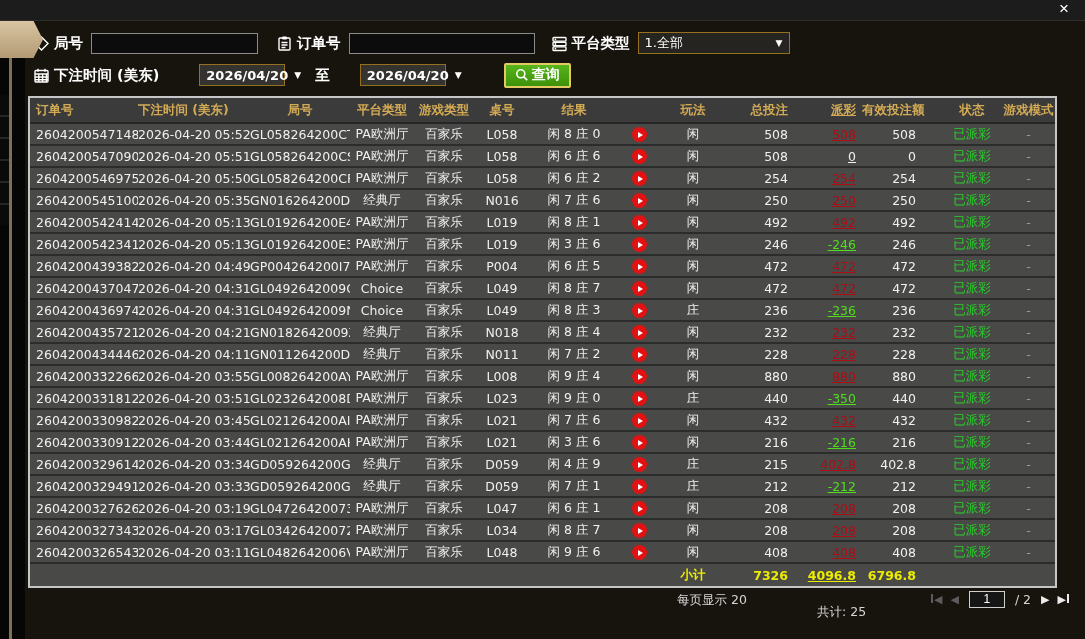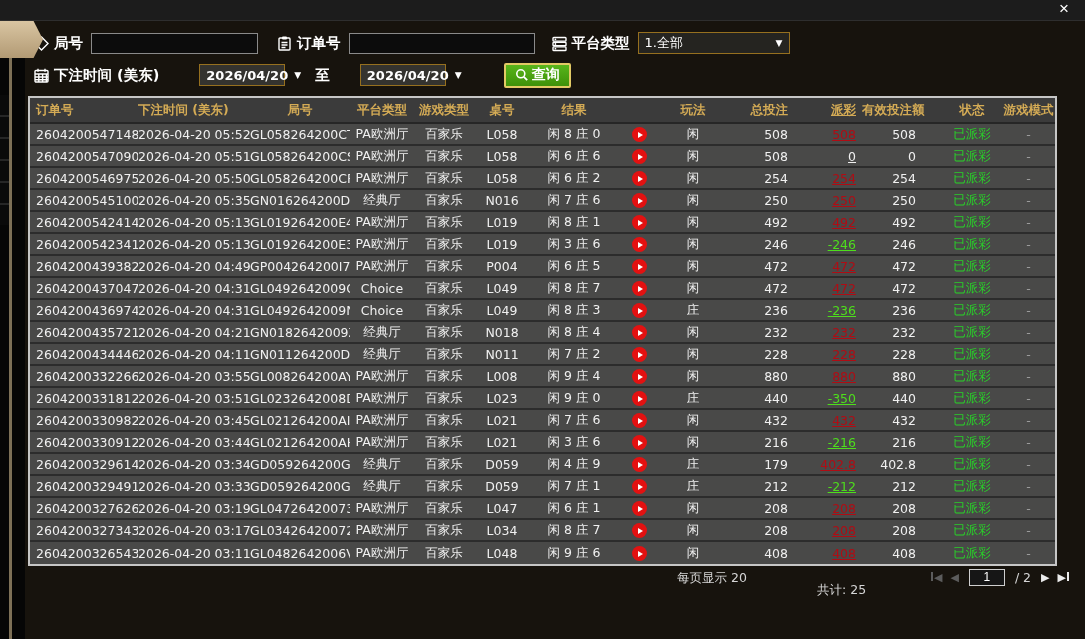--- a/index.html
+++ b/index.html
@@ -474,21 +474,21 @@
             <div class="td c-time">2026-04-20 03:34:27</div>
             <div class="td c-gameno">GD059264200G1</div>
             <div class="td c-platform">经典厅</div>
             <div class="td c-gametype">百家乐</div>
             <div class="td c-tableno">D059</div>
             <div class="td c-result">闲 4 庄 9</div>
             <div class="td c-play"><button class="play-btn">
                 <span class="play-tri"></span>
               </button></div>
             <div class="td c-playtype">庄</div>
-            <div class="td c-totalbet">179</div>
+            <div class="td c-totalbet">215</div>
             <div class="td c-payout pos">402.8</div>
             <div class="td c-validbet">402.8</div>
             <div class="td c-status ok">已派彩</div>
             <div class="td c-mode dim">-</div>
           </div>
           <div class="tr">
             <div class="td c-order">260420032949140</div>
             <div class="td c-time">2026-04-20 03:33:31</div>
             <div class="td c-gameno">GD059264200G0</div>
             <div class="td c-platform">经典厅</div>
@@ -551,20 +551,36 @@
             <div class="td c-result">闲 9 庄 6</div>
             <div class="td c-play"><button class="play-btn">
                 <span class="play-tri"></span>
               </button></div>
             <div class="td c-playtype">闲</div>
             <div class="td c-totalbet">408</div>
             <div class="td c-payout pos">408</div>
             <div class="td c-validbet">408</div>
             <div class="td c-status ok">已派彩</div>
             <div class="td c-mode dim">-</div>
+          </div>
+          <div class="tr sum">
+            <div class="td c-order"></div>
+            <div class="td c-time"></div>
+            <div class="td c-gameno"></div>
+            <div class="td c-platform"></div>
+            <div class="td c-gametype"></div>
+            <div class="td c-tableno"></div>
+            <div class="td c-result"></div>
+            <div class="td c-play"></div>
+            <div class="td c-playtype">小计</div>
+            <div class="td c-totalbet">7326</div>
+            <div class="td c-payout">4096.8</div>
+            <div class="td c-validbet">6796.8</div>
+            <div class="td c-status"></div>
+            <div class="td c-mode"></div>
           </div>
         </div>
     </div>
 
     <div class="footer">
       <span class="fp-perpage">
         <span>每页显示</span> <span>20</span>
       </span>
       <span class="fp-total">
         <span>共计:</span> <span>25</span>

